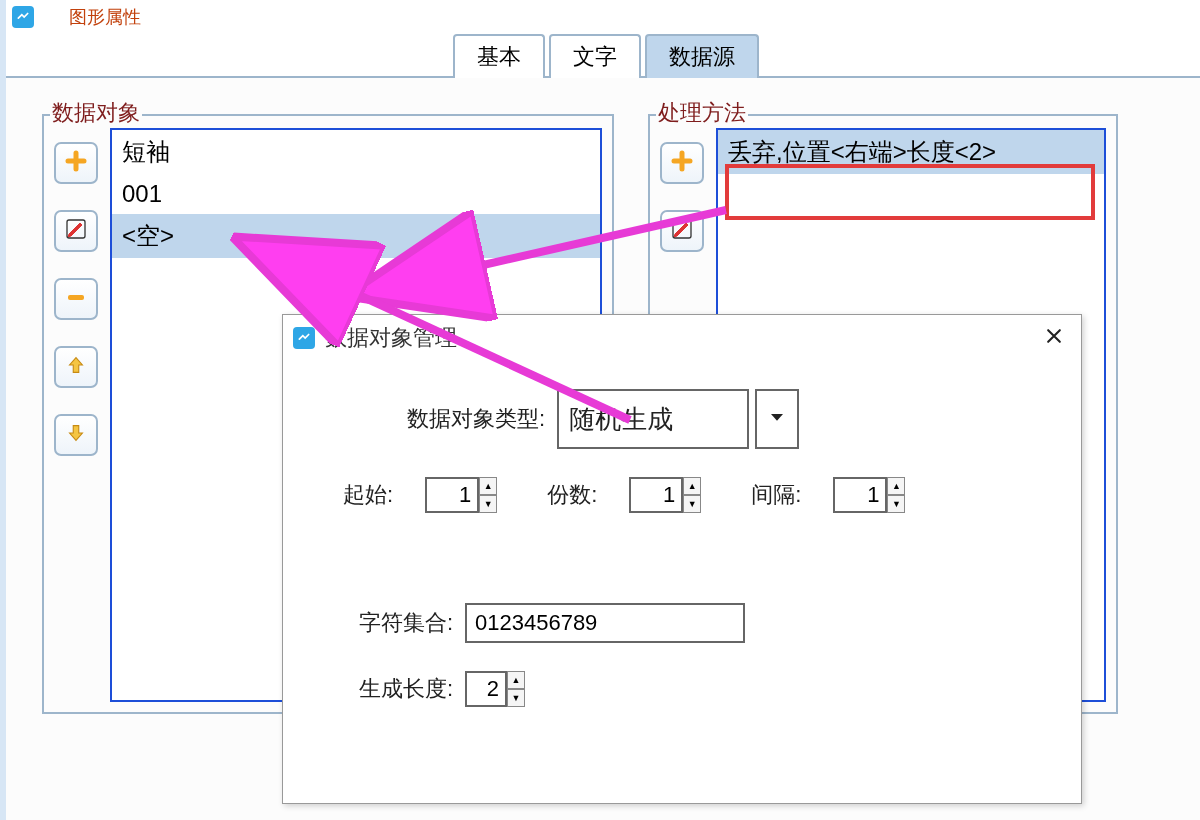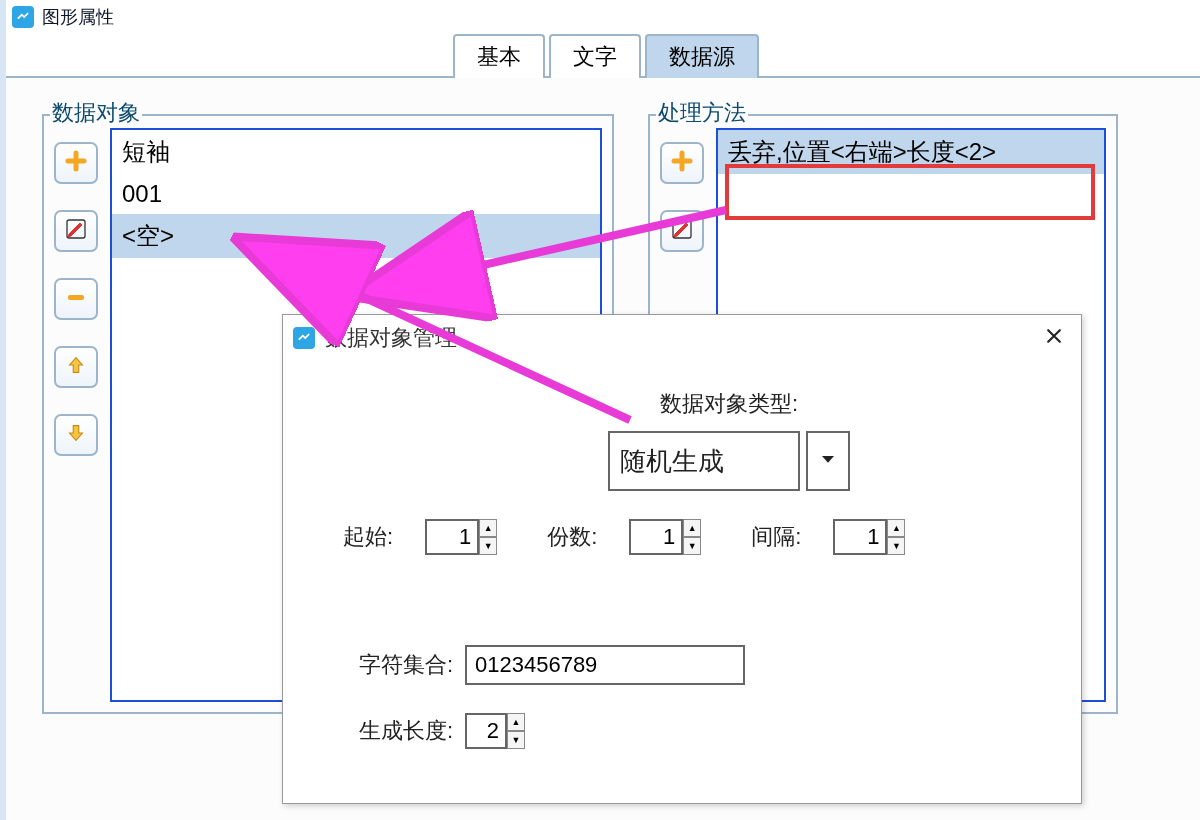--- a/index.html
+++ b/index.html
@@ -1,27 +1,27 @@
 <!DOCTYPE html>
 <html><head>
 <meta charset="utf-8">
 <style>
   * { box-sizing: border-box; font-family: "Microsoft YaHei", "SimSun", sans-serif; }
   body { margin: 0; background: #fff; width: 1200px; height: 820px; overflow: hidden; position: relative; }
   .window { position: absolute; left: 0; top: 0; width: 1200px; height: 820px; background: #fcfcfc; border-left: 6px solid #d7e6f5; }
   .titlebar { height: 34px; display: flex; align-items: center; gap: 8px; padding-left: 6px; background: #fff; }
   .logo { width: 22px; height: 22px; background: #2ea6e6; border-radius: 4px; display: flex; align-items: center; justify-content: center; }
   .logo svg { width: 14px; height: 14px; }
-  .title-text { font-size: 18px; color: #0f172a; }
+  .title-text { font-size: 18px; color: #c2410c; margin-left: 27px; }
   .tabbar { height: 44px; background: #fff; border-bottom: 2px solid #9db5cb; display: flex; align-items: flex-end; padding-left: 10px; justify-content: center; }
   .tab { padding: 6px 22px; font-size: 22px; border: 2px solid #9db5cb; border-bottom: none; margin-right: 4px; background: #fff; border-top-left-radius: 4px; border-top-right-radius: 4px; position: relative; top: 2px; cursor: pointer; }
   .tab.active { background: #bfd6ec; }
   .content { padding: 36px 28px 0 36px; display: flex; gap: 34px; }
   .groupbox { position: relative; }
-  .group-label { position: absolute; top: -16px; left: 8px; font-size: 22px; background: #fcfcfc; padding: 0 2px; color: #0c4a6e; }
+  .group-label { position: absolute; top: -16px; left: 8px; font-size: 22px; background: #fcfcfc; padding: 0 2px; color: #7f1d1d; }
   .group-left { width: 572px; }
   .group-right { width: 470px; }
   .group-body { border: 2px solid #9db5cb; border-top-left-radius: 0; padding: 12px 10px 10px 10px; display: flex; gap: 12px; min-height: 600px; }
   .toolbar { display: flex; flex-direction: column; gap: 26px; padding-top: 14px; }
   .tbtn { width: 44px; height: 42px; border: 2px solid #9db5cb; border-radius: 7px; background: linear-gradient(#fff,#eef4fa); display: flex; align-items: center; justify-content: center; cursor: pointer; }
   .listbox { flex: 1; border: 2px solid #1d4ed8; background: #fff; min-height: 560px; }
   .list-item { font-size: 24px; padding: 6px 10px; cursor: default; }
   .list-item.selected { background: #bfd6ec; }
   
   .hl-red { position: absolute; border: 4px solid #e23b3b; pointer-events: none; }
@@ -162,21 +162,21 @@
       <span>
         <svg width="20" height="20" viewBox="0 0 24 24">
             <path d="M5 5l14 14M19 5L5 19" stroke="#222" stroke-width="2.5" stroke-linecap="round"></path>
           </svg>
       </span>
     </div>
   </div>
 
   <div class="dlg-body">
 
-    <div class="row" style="margin-left:64px;flex-direction:column;">
+    <div class="row" style="margin-left:64px;">
       <span class="row-label">数据对象类型:</span>
       <div class="combo">
         <div class="combo-field">随机生成</div>
         <div class="combo-btn">
           <span>
             <svg width="18" height="18" viewBox="0 0 24 24">
                 <path d="M4 8l8 9 8-9z" fill="#222"></path>
               </svg>
           </span>
         </div>

